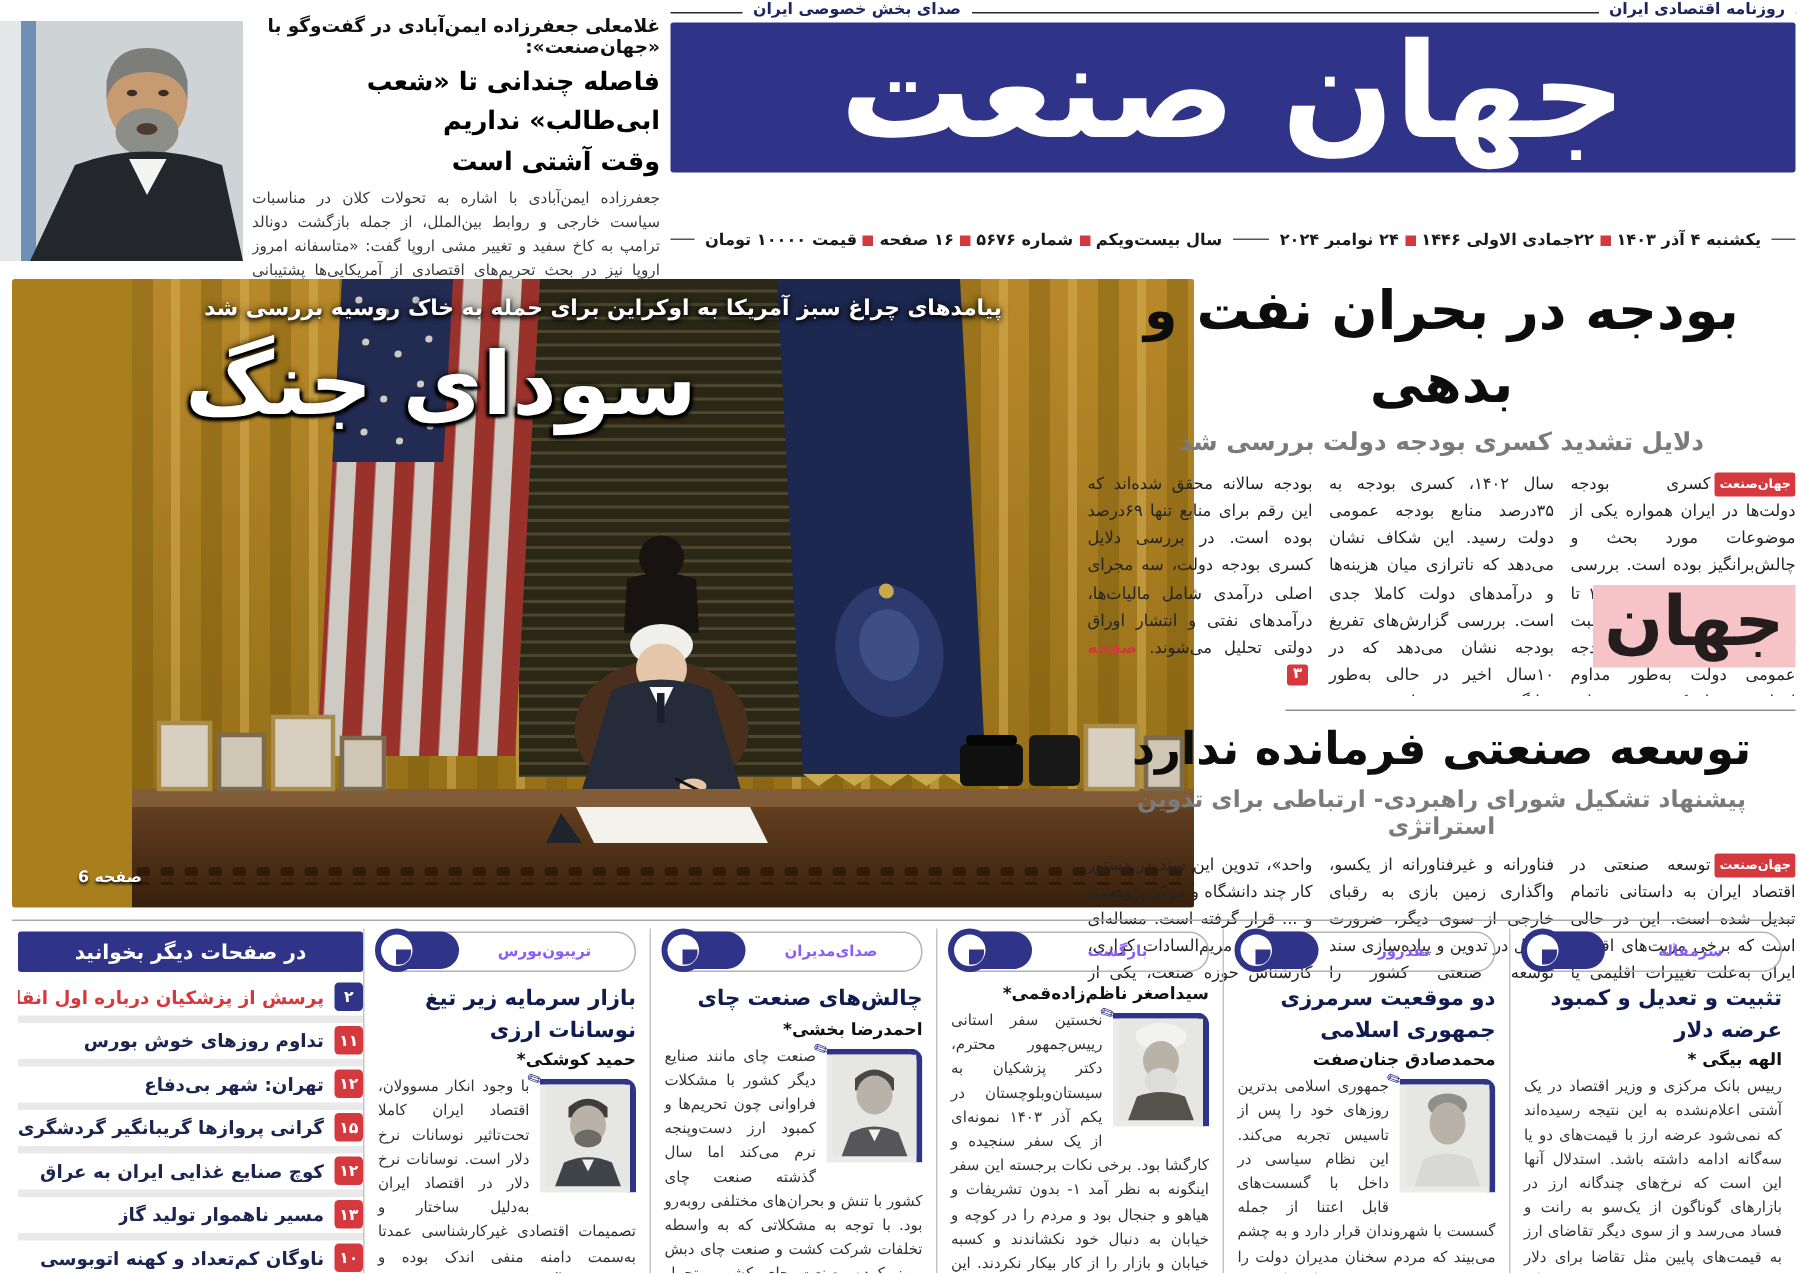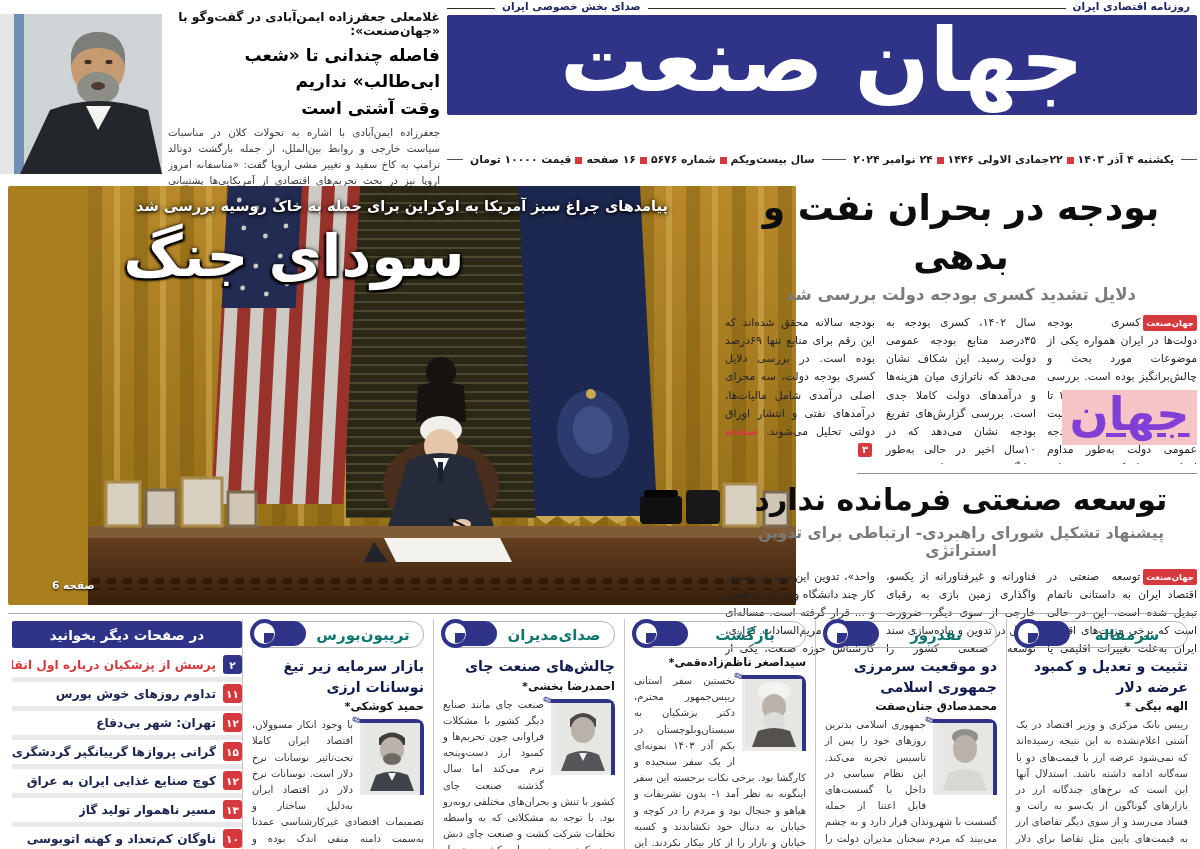--- a/index.html
+++ b/index.html
@@ -43,32 +43,32 @@
   .bd-h{margin:0;font-size:36px;font-weight:bold;color:#0d0d0d;text-align:center;line-height:1.35;}
   .bd-sub{color:#7b7b7b;font-size:16.5px;font-weight:bold;text-align:center;margin:4px 0 10px;}
   .cols3{display:grid;grid-template-columns:1fr 1fr 1fr;gap:11px;font-size:10.9px;line-height:1.66;text-align:justify;
          color:#242424;overflow:hidden;}
   .cols3.budget{height:150px;}
   .cols3.industry{height:92px;}
   .brand{display:inline-block;background:#d6393d;color:#fff;font-size:8.5px;font-weight:bold;padding:1px 3px;border-radius:2px;margin-left:3px;vertical-align:middle;}
   .divider{width:340px;border-top:1px solid #8d8d8d;margin:9px 0 6px;}
   .wm{position:absolute;left:337px;top:206px;width:135px;height:55px;background:#f6c3c7;overflow:hidden;z-index:0;
       display:flex;align-items:center;justify-content:center;}
-  .wm span{color:#6d28d9;font-size:46px;font-weight:bold;opacity:.85;transform:translateY(-4px);text-decoration:underline;}
+  .wm span{color:#000000;font-size:46px;font-weight:bold;opacity:.85;transform:translateY(-4px);}
   .ind-h{position:relative;z-index:1;margin:0;font-size:30px;font-weight:bold;color:#0d0d0d;text-align:center;line-height:1.35;}
   .ind-sub{position:relative;z-index:1;color:#7b7b7b;font-size:15.5px;font-weight:bold;text-align:center;margin:3px 0 8px;}
   
   .bottom{position:absolute;left:8px;top:613px;width:1189px;height:236px;display:flex;overflow:hidden;border-top:1px solid #aaa;padding-top:5px;box-sizing:border-box;}
   .op{width:172px;padding:0 9px;border-left:1px solid #c6c6c6;flex:0 0 auto;}
   .op-head{position:relative;height:25px;border:1px solid #b3b3b3;border-radius:13px;margin:2px 0 8px;}
   .op-tab{position:absolute;left:-1px;top:-1px;width:54px;height:25px;background:#303489;border-radius:13px;}
   .op-logo{position:absolute;left:-3px;top:-3px;width:29px;height:29px;border-radius:50%;background:#fff;border:4px solid #303489;box-sizing:border-box;}
   .op-logo::before{content:"";position:absolute;right:1px;bottom:1px;width:10px;height:10px;background:#303489;border-radius:0 0 80% 0;}
   .op-label{position:absolute;right:0;left:50px;top:0;bottom:0;display:flex;align-items:center;justify-content:center;
-            font-weight:bold;color:#0f766e;font-size:15px;}
+            font-weight:bold;color:#8b5cf6;font-size:10px;}
   .op h3{margin:0 0 3px;font-size:14.2px;font-weight:bold;color:#101c4e;text-align:right;line-height:1.45;}
   .op-author{font-size:11.3px;font-weight:bold;color:#111;margin:0 0 4px;}
   .op-body{font-size:10px;line-height:1.62;text-align:justify;color:#333;}
   .shot{float:right;width:60px;height:72px;margin:2px 0 5px 7px;position:relative;
         border-top:4px solid #303489;border-right:4px solid #303489;border-radius:0 8px 0 0;background:#ebebe9;}
   .shot svg{display:block;}
   .pencil{position:absolute;left:-8px;top:-13px;font-size:13px;color:#303489;transform:rotate(-25deg);}
   
   .sidebar{flex:1;min-width:0;padding:2px 0 0 4px;}
   .side-head{background:#303489;color:#fff;font-weight:bold;font-size:13.5px;height:27px;display:flex;align-items:center;

